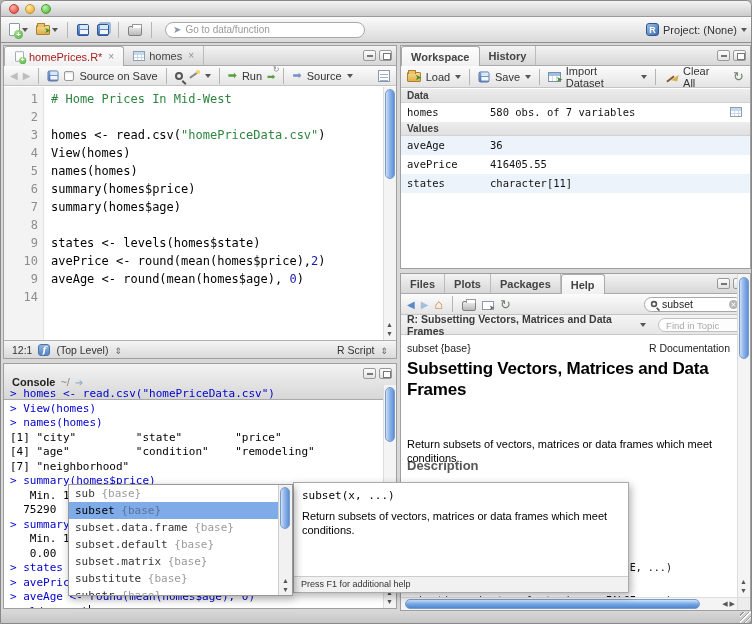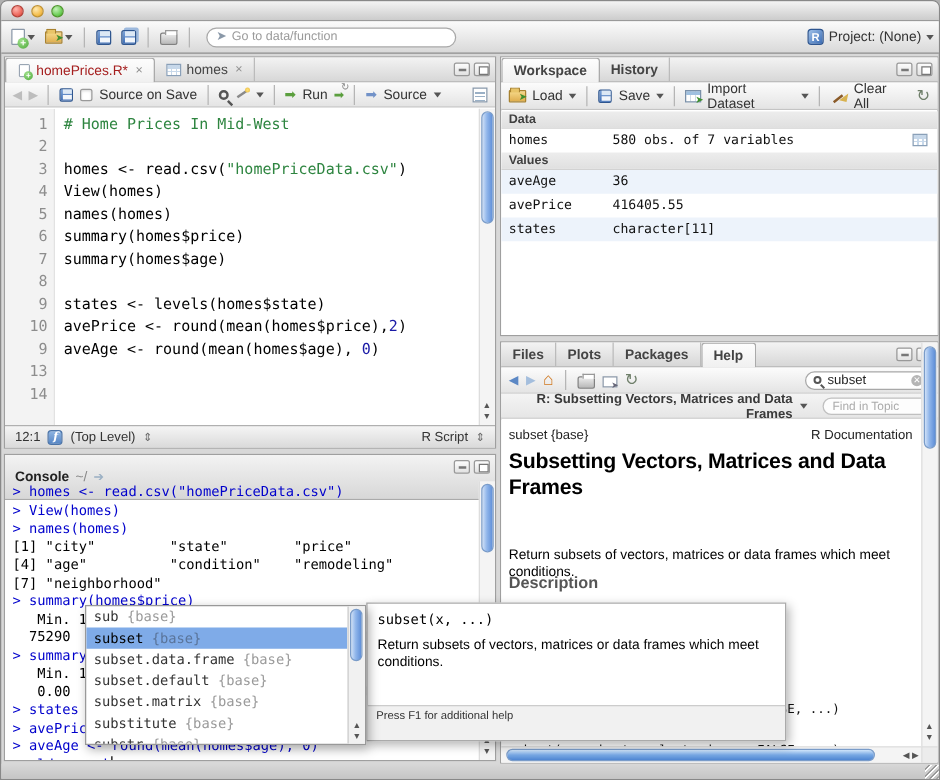--- a/index.html
+++ b/index.html
@@ -158,21 +158,21 @@
     background:linear-gradient(#fcfcfc,#e4e4e4); border-bottom:1px solid #c4c4c4;
     display:flex; align-items:center; gap:6px; padding:0 6px; }
   .hp-search { margin-left:auto; display:flex; align-items:center; gap:4px; width:100px; height:15px;
     background:#fff; border:1px solid #a8a8a8; border-radius:8px; padding:0 5px; }
   .hp-search .q { font-size:10.5px; color:#222; }
   .clear-x { width:9px; height:9px; border-radius:50%; background:#b5b5b5; color:#fff; font-size:7px;
     line-height:9px; text-align:center; }
   .hp-topic { position:absolute; left:0; top:41px; right:0; height:20px;
     background:linear-gradient(#f4f4f4,#e6e6e6); border-bottom:1px solid #c8c8c8;
     display:flex; align-items:center; padding:0 6px; gap:6px; }
-  .topic-txt { font-size:10.5px; font-weight:bold; color:#3a3a3a;text-align:right; }
+  .topic-txt { font-size:10.5px; font-weight:bold; color:#3a3a3a; }
   .find-box { width:92px; height:14px; background:#fdfdfd; border:1px solid #c0c0c0; border-radius:7px;
     font-size:9.5px; color:#aaa; line-height:13px; padding-left:7px; }
   .hp-body { position:absolute; left:0; top:62px; right:0; bottom:0; background:#fff; overflow:hidden; }
   .doc-line { position:absolute; left:6px; right:20px; top:6px; font-size:10.5px; color:#222; }
   .doc-corner { position:absolute; right:0; top:0; }
   .doc-h1 { position:absolute; left:6px; top:22px; width:330px; font-size:17px; line-height:21px; font-weight:bold; color:#000; letter-spacing:-0.2px; }
   .doc-h2 { font-size:13px; font-weight:bold; color:#555; position:absolute; left:6px;margin-top:40px; }
   .doc-p { position:absolute; left:6px; width:322px; font-size:11px; line-height:14px; color:#000; }
   .usage-pre { position:absolute; left:6px; top:160px; font-family:"DejaVu Sans Mono", monospace;
     font-size:10px; line-height:11px; white-space:pre; color:#111; }
@@ -200,21 +200,21 @@
   .ac-item.sel .pkg { color:#5a749a; }
   .ac-scroll { position:absolute; right:0; top:0; bottom:0; width:14px; background:#f1f1f1; border-left:1px solid #ccc; }
   .ac-scroll .thumb-v { top:2px; height:42px; left:1px; width:10px; }
   .ac-scroll .sb-arrows { bottom:1px; }
 
   
   .sig-tip { position:absolute; left:292px; top:481px; width:336px; height:111px; background:#fff;
     border:1px solid #aaa; box-shadow:2px 3px 8px rgba(0,0,0,.3); z-index:25; }
   .sig-code { position:absolute; left:8px; top:6px; font-family:"DejaVu Sans Mono", monospace; font-size:11px; color:#000; }
   .sig-desc { position:absolute; left:8px; top:26px; width:318px; font-size:11px; line-height:14px; color:#000; }
-  .sig-footer { position:absolute; left:0; right:0; bottom:0; height:28px; background:#f1f1f1;
+  .sig-footer { position:absolute; left:0; right:0; bottom:0; height:16px; background:#f1f1f1;
     border-top:1px solid #ccc; font-size:9px; color:#333; line-height:15px; padding-left:7px; }
 </style>
 </head>
 <body>
 
 <div class="window">
 
   <div class="titlebar">
     <span class="tl red"></span>
     <span class="tl yellow"></span>
@@ -300,21 +300,20 @@
           <div class="code-line"><span class="gut">2</span><span class="code"></span></div>
           <div class="code-line"><span class="gut">3</span><span class="code"><span class="seg-pln">homes &lt;- read.csv(</span><span class="seg-str">"homePriceData.csv"</span><span class="seg-pln">)</span></span></div>
           <div class="code-line"><span class="gut">4</span><span class="code"><span class="seg-pln">View(homes)</span></span></div>
           <div class="code-line"><span class="gut">5</span><span class="code"><span class="seg-pln">names(homes)</span></span></div>
           <div class="code-line"><span class="gut">6</span><span class="code"><span class="seg-pln">summary(homes$price)</span></span></div>
           <div class="code-line"><span class="gut">7</span><span class="code"><span class="seg-pln">summary(homes$age)</span></span></div>
           <div class="code-line"><span class="gut">8</span><span class="code"></span></div>
           <div class="code-line"><span class="gut">9</span><span class="code"><span class="seg-pln">states &lt;- levels(homes$state)</span></span></div>
           <div class="code-line"><span class="gut">10</span><span class="code"><span class="seg-pln">avePrice &lt;- round(mean(homes$price),</span><span class="seg-num">2</span><span class="seg-pln">)</span></span></div>
           <div class="code-line"><span class="gut">9</span><span class="code"><span class="seg-pln">aveAge &lt;- round(mean(homes$age), </span><span class="seg-num">0</span><span class="seg-pln">)</span></span></div>
-          <div class="code-line"><span class="gut">13</span><span class="code"></span></div>
           <div class="code-line"><span class="gut">14</span><span class="code"></span></div>
         </div>
     </div>
     <div class="ed-vscroll">
       <span class="thumb-v" style="top:2px;height:90px;"></span>
       <span class="sb-arrows">
           <span>▲</span>
           <span>▼</span>
         </span>
     </div>

